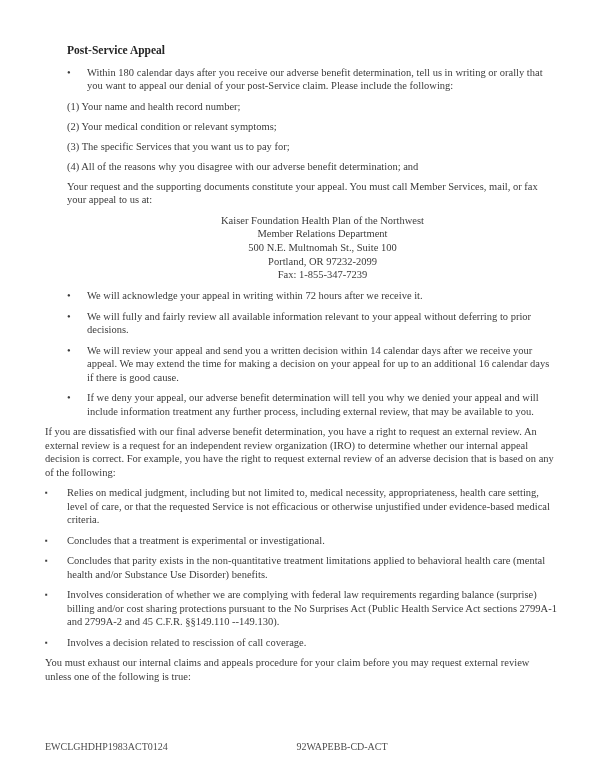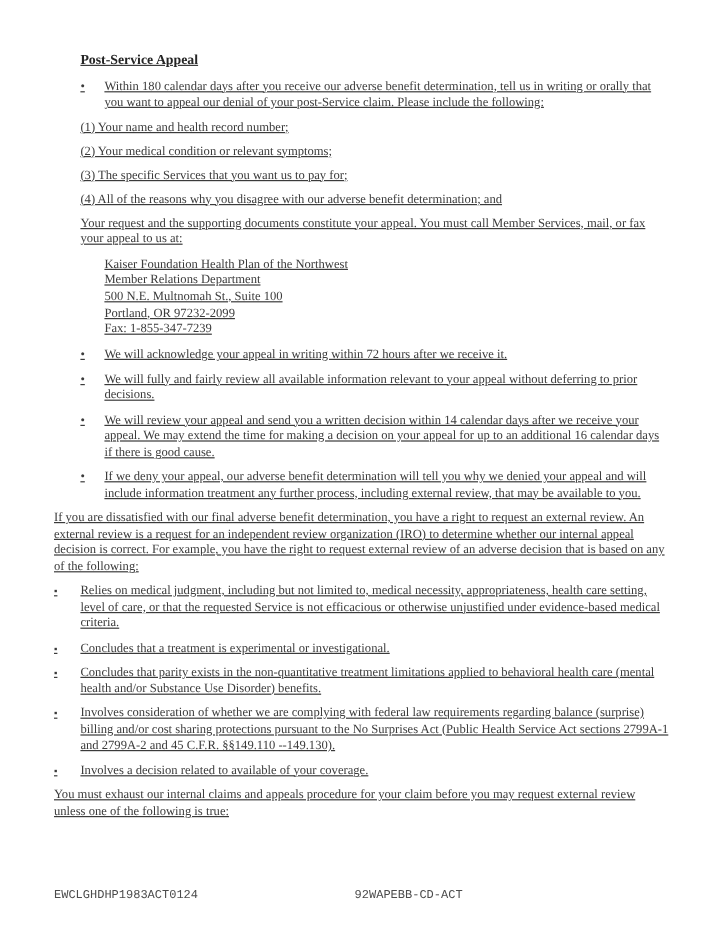--- a/index.html
+++ b/index.html
@@ -10,21 +10,20 @@
     background: #ffffff;
     font-family: "Liberation Serif", "DejaVu Serif", serif;
     color: #3b3b3b;
     overflow: hidden;
     box-sizing: border-box;
   }
   .content {
     padding: 44px 42px 0 45px;
     font-size: 10.5px;
     line-height: 13.5px;
-    text-decoration: underline;
   }
   
   .ps-section { margin-left: 22px; }
   .ps-heading {
     font-size: 11.5px;
     font-weight: bold;
     color: #252525;
     margin: 0 0 8px 0;
   }
   p.para { margin: 0 0 7px 0; }
@@ -36,39 +35,38 @@
   }
   .bullet-row .glyph.square {
     width: 22px;
     font-size: 8px;
     line-height: 13.5px;
   }
   .bullet-row .btext { flex: 1; }
   .numbered { }
   .numbered .num-item { margin: 0 0 6.5px 0; }
   .address { margin: 0 0 7px 20px; }
-  .address .addr-line { line-height: 13.7px; }
+  .address .addr-line { line-height: 13.7px; text-align: center; }
   .er-heading {
     font-family: "Liberation Sans", "DejaVu Sans", sans-serif;
     font-size: 16px;
     font-weight: bold;
     color: #2b2b2b;
     margin: 10px 0 5px 0;
     letter-spacing: 0.2px;
   }
   .footer {
     position: absolute;
     left: 45px;
     right: 42px;
     bottom: 24px;
     display: grid;
     grid-template-columns: 1fr auto 1fr;
     font-size: 10px;
     color: #4c4c4c;
-    font-family: Liberation Mono, monospace;
   }
   .footer .f-center { }
   .footer .f-right { text-align: left; }
 </style>
 </head>
 <body>
 
 <div class="page">
   <div class="content">
 
@@ -130,21 +128,21 @@
       <div class="bullet-row">
         <span class="glyph square">▪</span>
         <span class="btext">Concludes that parity exists in the non-quantitative treatment limitations applied to behavioral health care (mental health and/or Substance Use Disorder) benefits.</span>
       </div>
       <div class="bullet-row">
         <span class="glyph square">▪</span>
         <span class="btext">Involves consideration of whether we are complying with federal law requirements regarding balance (surprise) billing and/or cost sharing protections pursuant to the No Surprises Act (Public Health Service Act sections 2799A-1 and 2799A-2 and 45 C.F.R. §§149.110 --149.130).</span>
       </div>
       <div class="bullet-row">
         <span class="glyph square">▪</span>
-        <span class="btext">Involves a decision related to available of your coverage.</span>
+        <span class="btext">Involves a decision related to rescission of call coverage.</span>
       </div>
 
       <p class="para">You must exhaust our internal claims and appeals procedure for your claim before you may request external review unless one of the following is true:</p>
     </section>
 
   </div>
 
   <div class="footer">
     <span class="f-left">EWCLGHDHP1983ACT0124</span>
     <span class="f-center">92</span>

